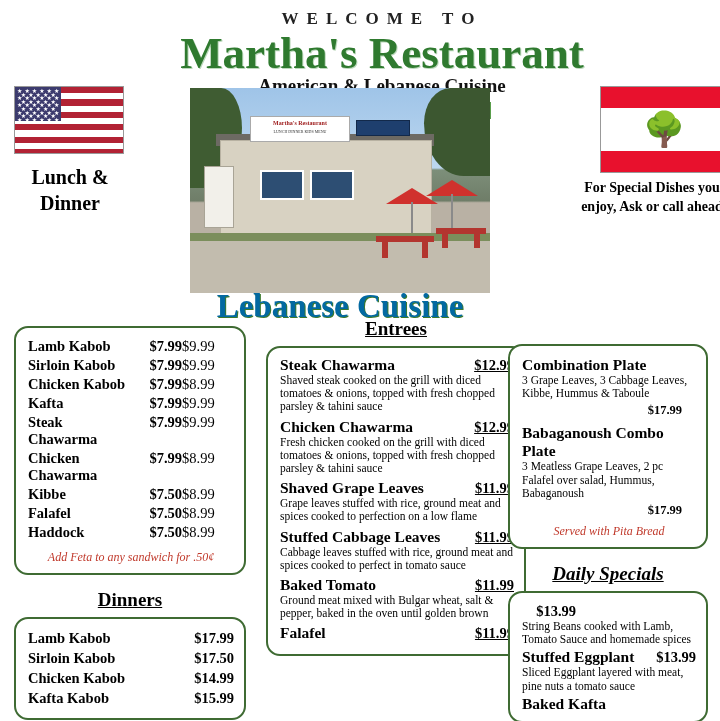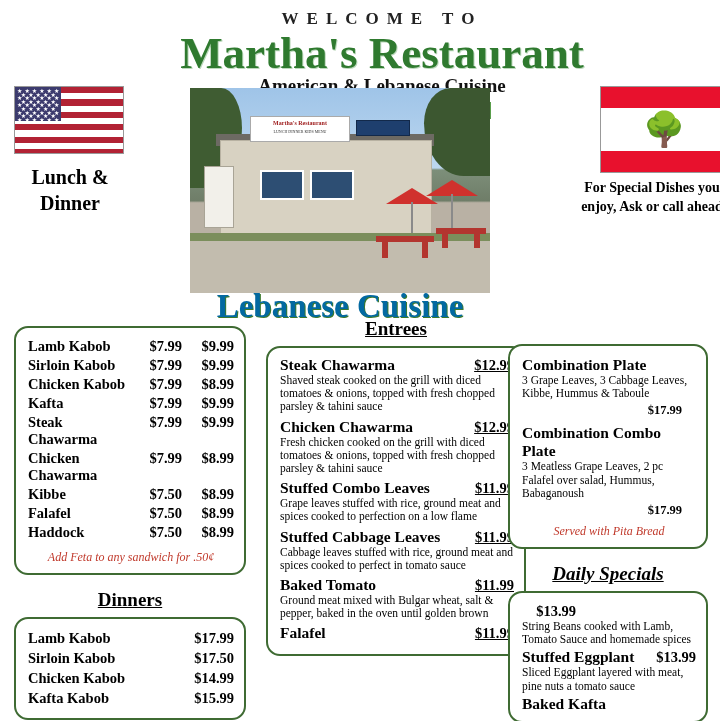--- a/index.html
+++ b/index.html
@@ -134,21 +134,21 @@
   .col-right{left:508px;top:318px;width:200px;}
 
   .box{
     border:2px solid #3f6b33;border-radius:14px;
     padding:8px 10px 8px 12px;margin-top:6px;background:#fff;
   }
 
   .row{display:flex;align-items:baseline;font-size:14.5px;font-weight:bold;margin:2px 0;}
   .row .nm{flex:1;}
   .row .p1{width:50px;text-align:right;font-weight:bold;}
-  .row .p2{width:52px;text-align:right;font-weight:bold;}
+  .row .p2{width:52px;text-align:left;font-weight:normal;}
   .feta{
     color:#c0392b;font-size:12px;font-style:italic;text-align:center;margin-top:9px;font-weight:normal;
   }
   .dinner-row{display:flex;font-size:14.5px;font-weight:bold;margin:3px 0;}
   .dinner-row .nm{flex:1;}
   .dinner-row .p{width:60px;text-align:right;}
 
   
   .e-item{margin-bottom:4px;}
   .e-head{display:flex;align-items:baseline;}
@@ -368,21 +368,21 @@
       </div>
       <div class="e-item">
         <div class="e-head">
           <span class="e-name">Chicken Chawarma</span>
           <span class="e-price">$12.99</span>
         </div>
         <div class="e-desc">Fresh chicken cooked on the grill with diced tomatoes &amp; onions, topped with fresh chopped parsley &amp; tahini sauce</div>
       </div>
       <div class="e-item">
         <div class="e-head">
-          <span class="e-name">Stuffed Combo Leaves</span>
+          <span class="e-name">Shaved Grape Leaves</span>
           <span class="e-price">$11.99</span>
         </div>
         <div class="e-desc">Grape leaves stuffed with rice, ground meat and spices cooked to perfection on a low flame</div>
       </div>
       <div class="e-item">
         <div class="e-head">
           <span class="e-name">Stuffed Cabbage Leaves</span>
           <span class="e-price">$11.99</span>
         </div>
         <div class="e-desc">Cabbage leaves stuffed with rice, ground meat and spices cooked to perfect in tomato sauce</div>
@@ -404,21 +404,21 @@
   </div>
 
   <div class="col col-right">
     <div class="box" style="margin-top:26px;">
       <div>
         <div class="r-title">Combination Plate</div>
         <div class="r-desc">3 Grape Leaves, 3 Cabbage Leaves, Kibbe, Hummus &amp; Taboule</div>
         <div class="r-price">$17.99</div>
       </div>
       <div style="margin-top:6px;">
-        <div class="r-title">Combination Combo Plate</div>
+        <div class="r-title">Babaganoush Combo Plate</div>
         <div class="r-desc">3 Meatless Grape Leaves, 2 pc Falafel over salad, Hummus, Babaganoush</div>
         <div class="r-price">$17.99</div>
       </div>
       <div class="pita">Served with Pita Bread</div>
     </div>
 
     <div class="sec-title" style="margin-top:14px;font-style:italic;">Daily Specials</div>
     <div class="box">
       <div>
         <div class="ds-row">

